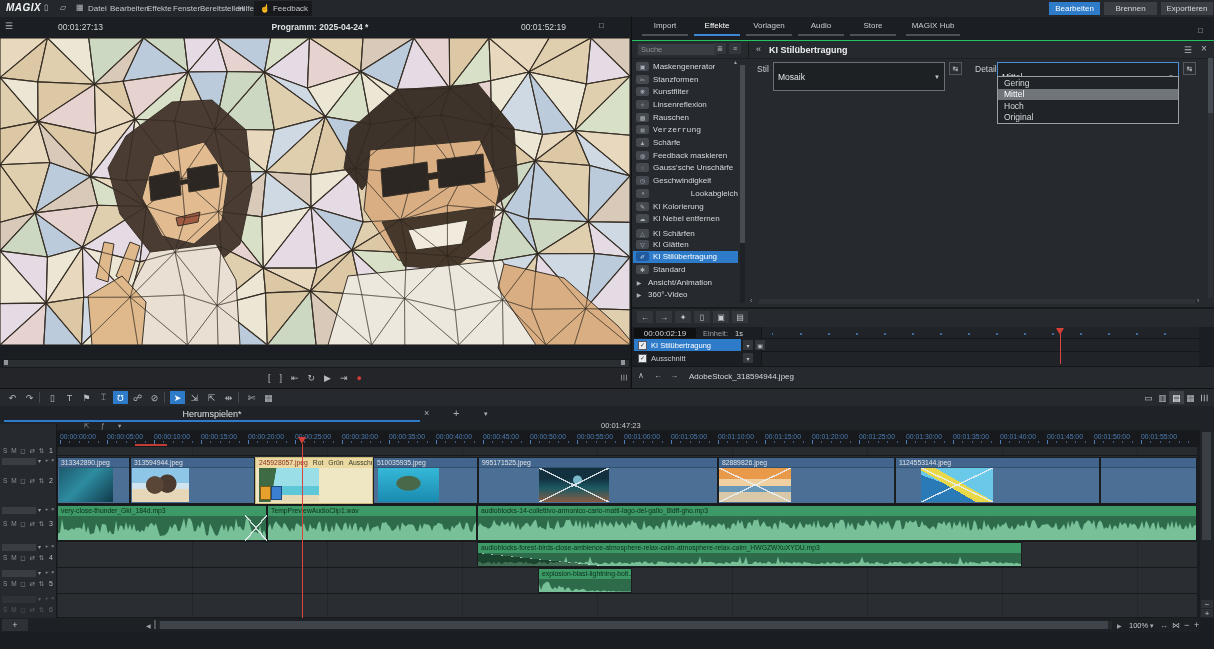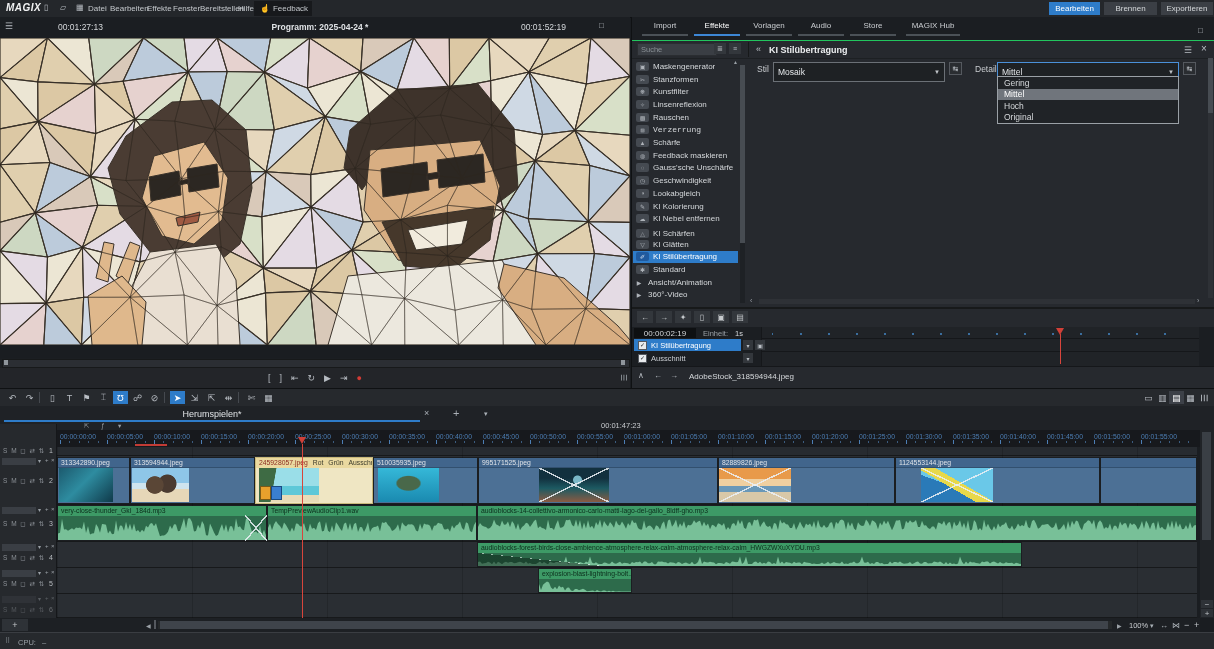--- a/index.html
+++ b/index.html
@@ -37,21 +37,21 @@
   .rp-tab.active .ul{background:#3d87d6;}
   .subhead{position:absolute;left:0;top:24px;width:583px;height:17px;background:#26292e;border-bottom:1px solid #1d2023;}
   .search{position:absolute;left:5px;top:2px;width:72px;height:11px;background:#3a3e44;border:1px solid #2a2d31;color:#c9ccd0;font-size:7.5px;padding:0 3px;font-family:"Liberation Sans",sans-serif;}
   .search::placeholder{color:#8a9096;}
   .sq-btn{position:absolute;top:2px;width:12px;height:11px;background:#33373c;color:#b9bec4;font-size:7px;display:flex;align-items:center;justify-content:center;}
   .fx-item{position:absolute;left:1px;width:105px;height:12.7px;display:flex;align-items:center;font-size:8px;color:#d5d8db;cursor:default;}
   .fx-item .ib{width:13px;height:9px;background:#454a51;border-radius:2px;margin:0 4px 0 3px;font-size:6px;color:#aeb3b9;display:flex;align-items:center;justify-content:center;flex:none;}
   .fx-item.sel{background:#2e7cc9;color:#fff;}
   .fx-item.sel .ib{background:#205a9e;color:#d7e4f2;}
   .fx-item .ar{width:12px;text-align:center;font-size:6px;color:#aeb3b9;margin-right:3px;flex:none;}
-  .dd{position:absolute;height:20px;background:#1e2124;border:1px solid #6b7076;font-size:8.5px;color:#e3e6e9;display:flex;align-items:center;padding:0 4px;box-sizing:border-box;}
+  .dd{position:absolute;height:29px;background:#1e2124;border:1px solid #6b7076;font-size:8.5px;color:#e3e6e9;display:flex;align-items:center;padding:0 4px;box-sizing:border-box;}
   .dd .car{position:absolute;right:4px;font-size:6px;color:#c0c4c8;}
   .dd.focus{border-color:#4a90d9;}
   .ddlist{position:absolute;background:#202327;border:1px solid #9aa0a6;box-sizing:border-box;}
   .ddopt{height:11.5px;display:flex;align-items:center;padding-left:6px;font-size:8.5px;color:#d5d8db;}
   .ddopt.hl{background:#70757c;color:#fff;}
   .rst{position:absolute;width:13px;height:13px;background:#2a2d31;border:1px solid #55595f;color:#b9bec4;font-size:7px;display:flex;align-items:center;justify-content:center;box-sizing:border-box;}
   .kf-btn{position:absolute;top:2px;width:16px;height:12px;background:#33373c;color:#c6cacd;font-size:8px;display:flex;align-items:center;justify-content:center;}
   .chk{position:absolute;width:7px;height:7px;background:#e9ebed;border:1px solid #55595f;font-size:6px;color:#24272b;line-height:7px;text-align:center;}
   
   .toolbar{position:absolute;left:0;top:388px;width:1214px;height:18px;background:#26292d;border-top:1px solid #0f1113;border-bottom:1px solid #0f1113;}
@@ -619,21 +619,21 @@
           <span style="overflow: hidden; text-overflow: ellipsis;">Feedback maskieren</span>
         </div>
         <div class="fx-item" style="top: 103.6px;">
           <span class="ib">◌</span>
           <span style="overflow: hidden; text-overflow: ellipsis;">Gauss'sche Unschärfe</span>
         </div>
         <div class="fx-item" style="top: 116.3px;">
           <span class="ib">◷</span>
           <span style="overflow: hidden; text-overflow: ellipsis;">Geschwindigkeit</span>
         </div>
-        <div class="fx-item" style="top: 129px;">
+        <div class="fx-item" style="top: 129px; justify-content: space-between;">
           <span class="ib">◑</span>
           <span style="overflow: hidden; text-overflow: ellipsis;">Lookabgleich</span>
         </div>
         <div class="fx-item" style="top: 141.7px;">
           <span class="ib">✎</span>
           <span style="overflow: hidden; text-overflow: ellipsis;">KI Kolorierung</span>
         </div>
         <div class="fx-item" style="top: 154.4px;">
           <span class="ib">☁</span>
           <span style="overflow: hidden; text-overflow: ellipsis;">KI Nebel entfernen</span>
@@ -1039,19 +1039,14 @@
     </div>
     <span class="txt" style="left:1117px;top:4px;font-size:6px;color:#9aa0a6;">▶</span>
     <span class="txt" style="left:1129px;top:3px;font-size:7.5px;color:#c9ccd0;">100%</span>
     <span class="txt" style="left:1150px;top:4px;font-size:7px;color:#aab0b6;">▾</span>
     <span class="txt" style="left:1160px;top:3px;font-size:8px;color:#aab0b6;">↔</span>
     <span class="txt" style="left:1172px;top:3px;font-size:8px;color:#aab0b6;">⋈</span>
     <span class="txt" style="left:1184px;top:2px;font-size:9px;color:#c0c4c8;">−</span>
     <span class="txt" style="left:1194px;top:2px;font-size:9px;color:#c0c4c8;">+</span>
   </div>
 
-  <div class="statusbar">
-    <span class="txt" style="left:5px;top:4px;font-size:7px;color:#8a9096;">⠿</span>
-    <span class="txt" style="left:18px;top:5px;font-size:7.5px;color:#9aa0a6;">CPU:</span>
-    <span class="txt" style="left:42px;top:5px;font-size:7.5px;color:#9aa0a6;">–</span>
-  </div>
 
 </div>
 
 </body></html>

